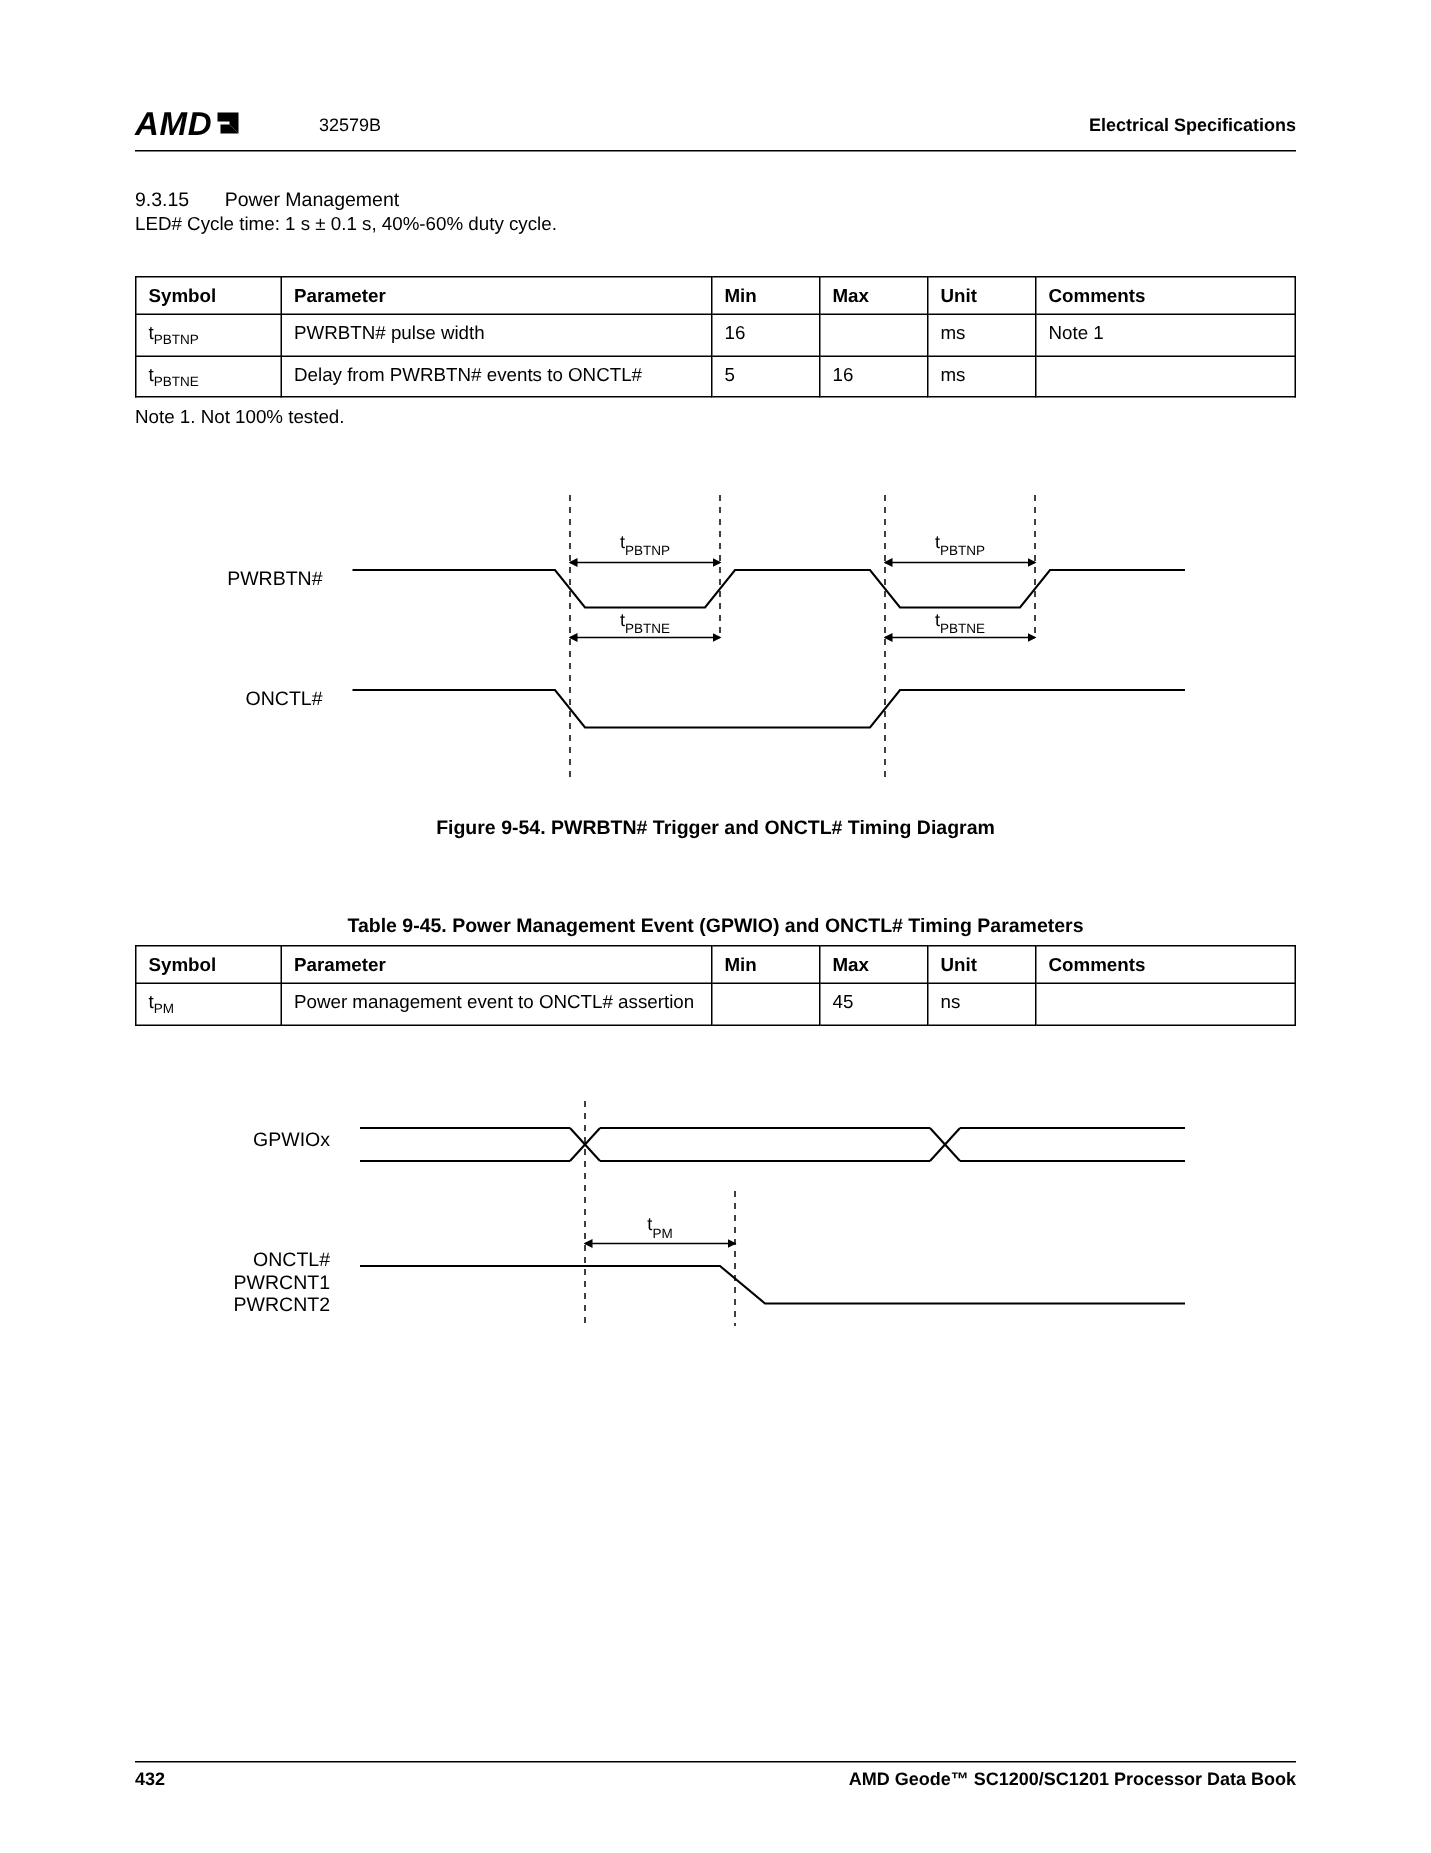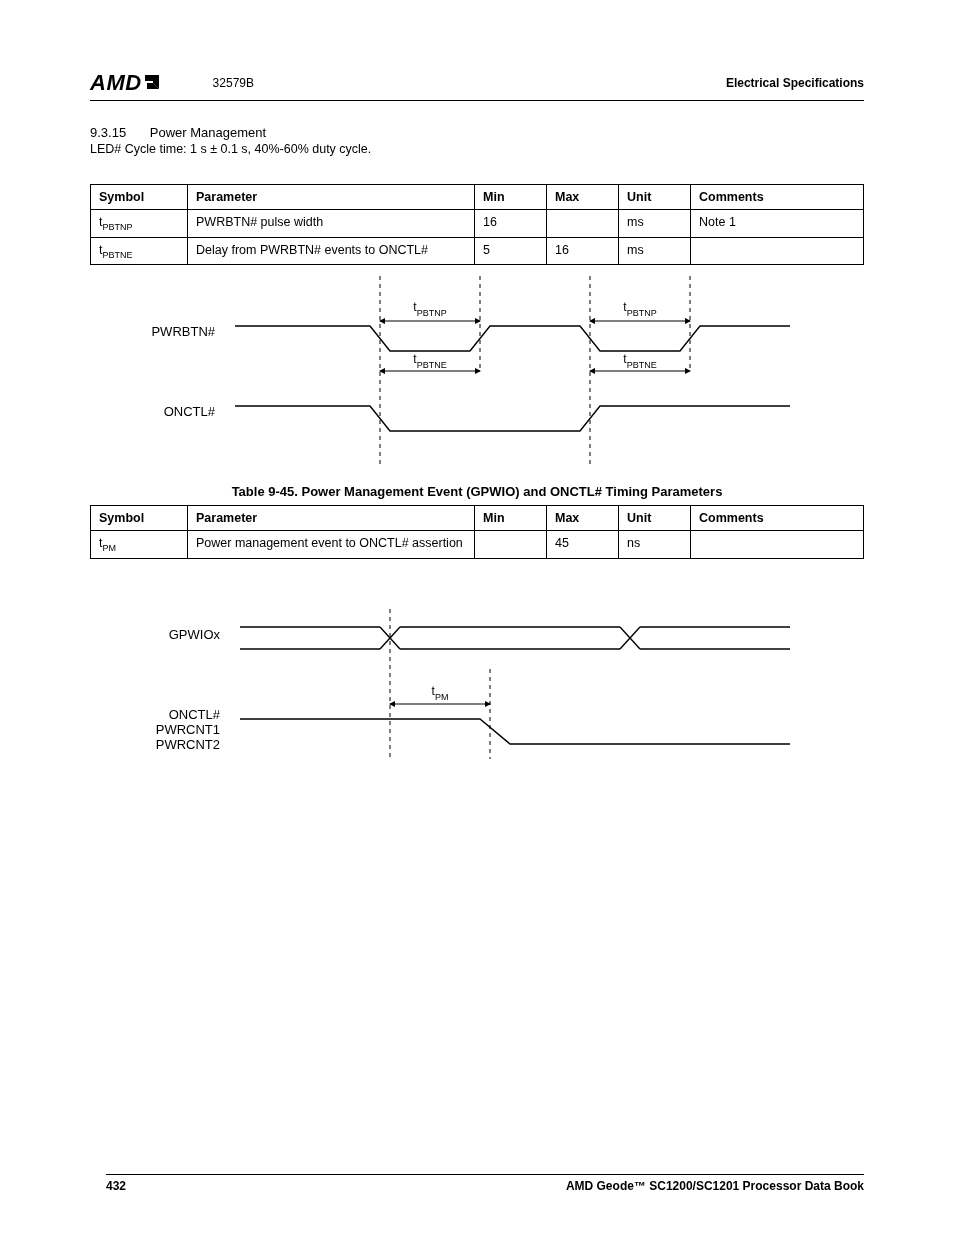--- a/index.html
+++ b/index.html
@@ -79,21 +79,21 @@
     font-size: 13px;
     margin: 16px 0 50px 0;
   }
   .diagram {
     width: 100%;
     margin: 0 auto;
   }
   .footer-row {
     position: absolute;
     bottom: 42px;
-    left: 106px;
+    left: 90px;
     right: 90px;
     border-top: 1.5px solid #000;
     padding-top: 4px;
     display: flex;
     justify-content: space-between;
     font-size: 12px;
     font-weight: bold;
   }
   sub { font-size: 0.72em; }
 </style>
@@ -147,20 +147,21 @@
       <tr>
         <td><span>t</span><sub>PBTNE</sub></td>
         <td>Delay from PWRBTN# events to ONCTL#</td>
         <td class="center">5</td>
         <td class="center">16</td>
         <td class="center">ms</td>
         <td></td>
       </tr>
     </tbody>
   </table>
+  <div class="note">Note 1.   Not 100% tested.</div>
 
   <div class="diagram">
     <svg width="770" height="200" viewBox="0 0 770 200">
       <defs>
         <marker id="ahL" markerWidth="8" markerHeight="8" refX="1" refY="3" orient="auto">
           <path d="M6,0 L0,3 L6,6 Z" fill="#000"></path>
         </marker>
         <marker id="ahR" markerWidth="8" markerHeight="8" refX="5" refY="3" orient="auto">
           <path d="M0,0 L6,3 L0,6 Z" fill="#000"></path>
         </marker>
@@ -184,20 +185,21 @@
       <text x="340" y="40" font-size="12" text-anchor="middle"><tspan>t</tspan><tspan baseline-shift="sub" font-size="9">PBTNP</tspan></text>
       <line x1="500" y1="50" x2="600" y2="50" stroke="#000" stroke-width="1" marker-start="url(#ahL)" marker-end="url(#ahR)"></line>
       <text x="550" y="40" font-size="12" text-anchor="middle"><tspan>t</tspan><tspan baseline-shift="sub" font-size="9">PBTNP</tspan></text>
 
       <line x1="290" y1="100" x2="390" y2="100" stroke="#000" stroke-width="1" marker-start="url(#ahL)" marker-end="url(#ahR)"></line>
       <text x="340" y="92" font-size="12" text-anchor="middle"><tspan>t</tspan><tspan baseline-shift="sub" font-size="9">PBTNE</tspan></text>
       <line x1="500" y1="100" x2="600" y2="100" stroke="#000" stroke-width="1" marker-start="url(#ahL)" marker-end="url(#ahR)"></line>
       <text x="550" y="92" font-size="12" text-anchor="middle"><tspan>t</tspan><tspan baseline-shift="sub" font-size="9">PBTNE</tspan></text>
     </svg>
   </div>
+  <div class="fig-caption">Figure 9-54.  PWRBTN# Trigger and ONCTL# Timing Diagram</div>
 
   <div class="table-caption">Table 9-45.  Power Management Event (GPWIO) and ONCTL# Timing Parameters</div>
   <table class="spec">
     <thead>
       <tr>
         <th class="col-symbol">Symbol</th>
         <th class="col-param">Parameter</th>
         <th class="col-min">Min</th>
         <th class="col-max">Max</th>
         <th class="col-unit">Unit</th>

